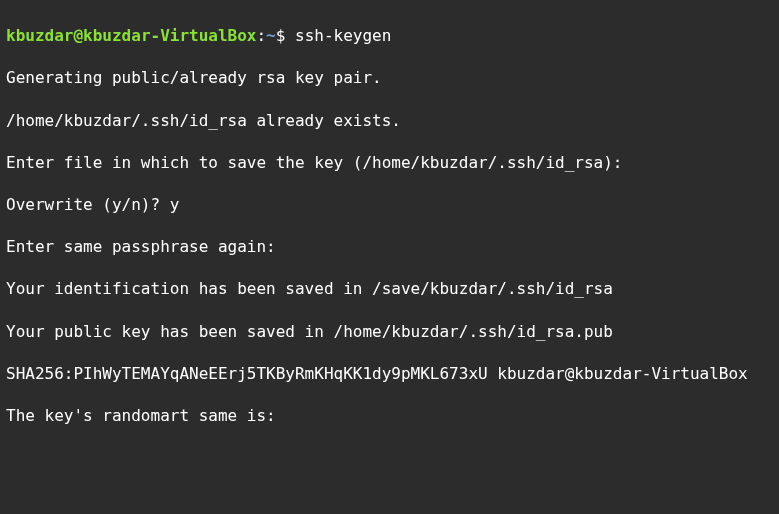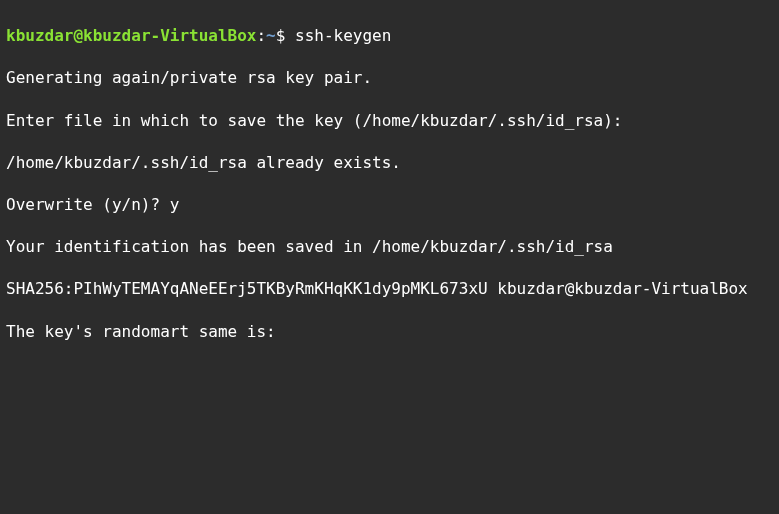--- a/index.html
+++ b/index.html
@@ -48,25 +48,27 @@
   }
   .out {
     color: #ffffff;
   }
 </style>
 </head>
 <body>
 
 <div class="terminal">
 <span class="line"><span class="user">kbuzdar</span><span class="at">@</span><span class="host">kbuzdar-VirtualBox</span><span class="colon">:</span><span class="path">~</span><span class="dollar">$ </span><span class="cmd">ssh-keygen</span></span>
-<span class="line out">Generating again/private rsa key pair.</span>
+<span class="line out">Generating public/already rsa key pair.</span>
+<span class="line out">/home/kbuzdar/.ssh/id_rsa already exists.</span>
 <span class="line out">Enter file in which to save the key (/home/kbuzdar/.ssh/id_rsa):</span>
-<span class="line out">/home/kbuzdar/.ssh/id_rsa already exists.</span>
 <span class="line out">Overwrite (y/n)? y</span>
-<span class="line out">Your identification has been saved in /home/kbuzdar/.ssh/id_rsa</span>
+<span class="line out">Enter same passphrase again:</span>
+<span class="line out">Your identification has been saved in /save/kbuzdar/.ssh/id_rsa</span>
+<span class="line out">Your public key has been saved in /home/kbuzdar/.ssh/id_rsa.pub</span>
 <span class="line out">SHA256:PIhWyTEMAYqANeEErj5TKByRmKHqKK1dy9pMKL673xU kbuzdar@kbuzdar-VirtualBox</span>
 <span class="line out">The key's randomart same is:</span>
 
 
 
 
 
 
 
 

